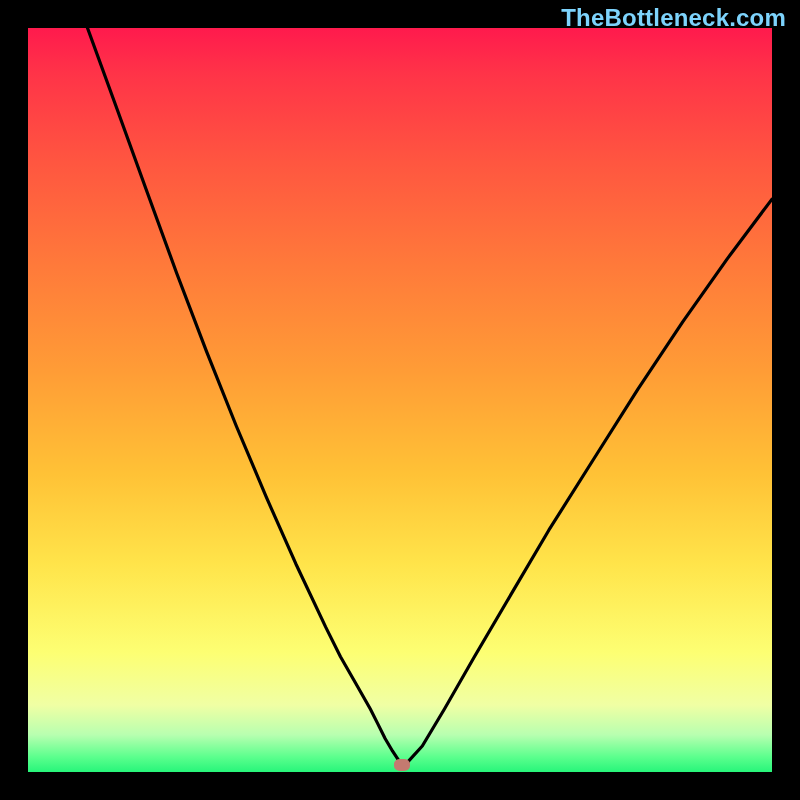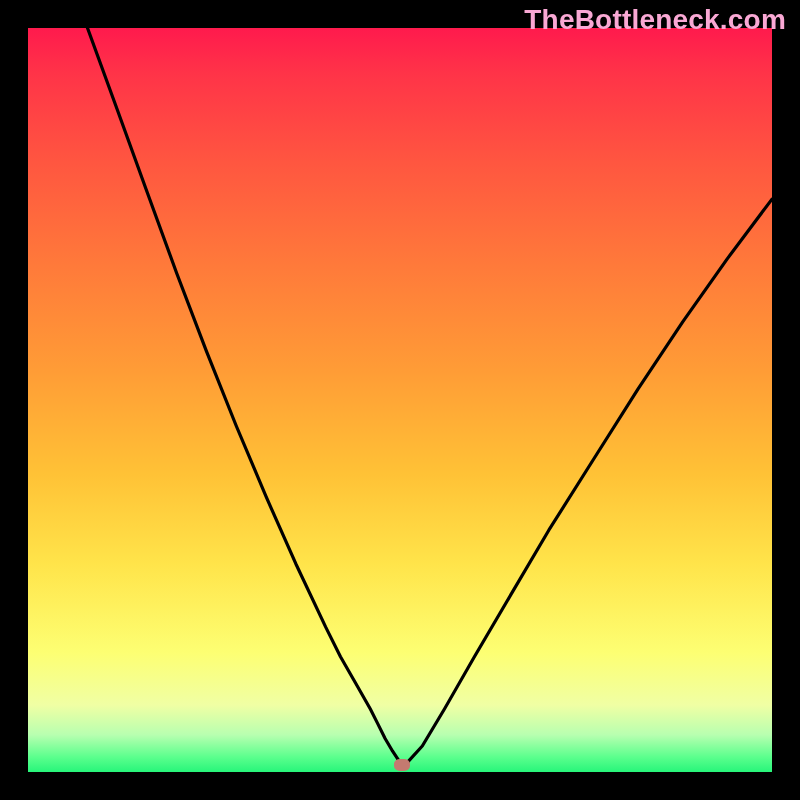--- a/index.html
+++ b/index.html
@@ -13,23 +13,23 @@
   .frame {
     position: relative;
     width: 800px;
     height: 800px;
     box-sizing: border-box;
   }
   .watermark {
     position: absolute;
     top: 4px;
     right: 14px;
-    font-size: 28px;
+    font-size: 24px;
     font-weight: 600;
-    color: #f9a8d4;
+    color: #7dd3fc;
     letter-spacing: 0.2px;
     z-index: 50;
   }
   .plot {
     position: absolute;
     left: 28px;
     top: 28px;
     width: 744px;
     height: 744px;
     overflow: hidden;

